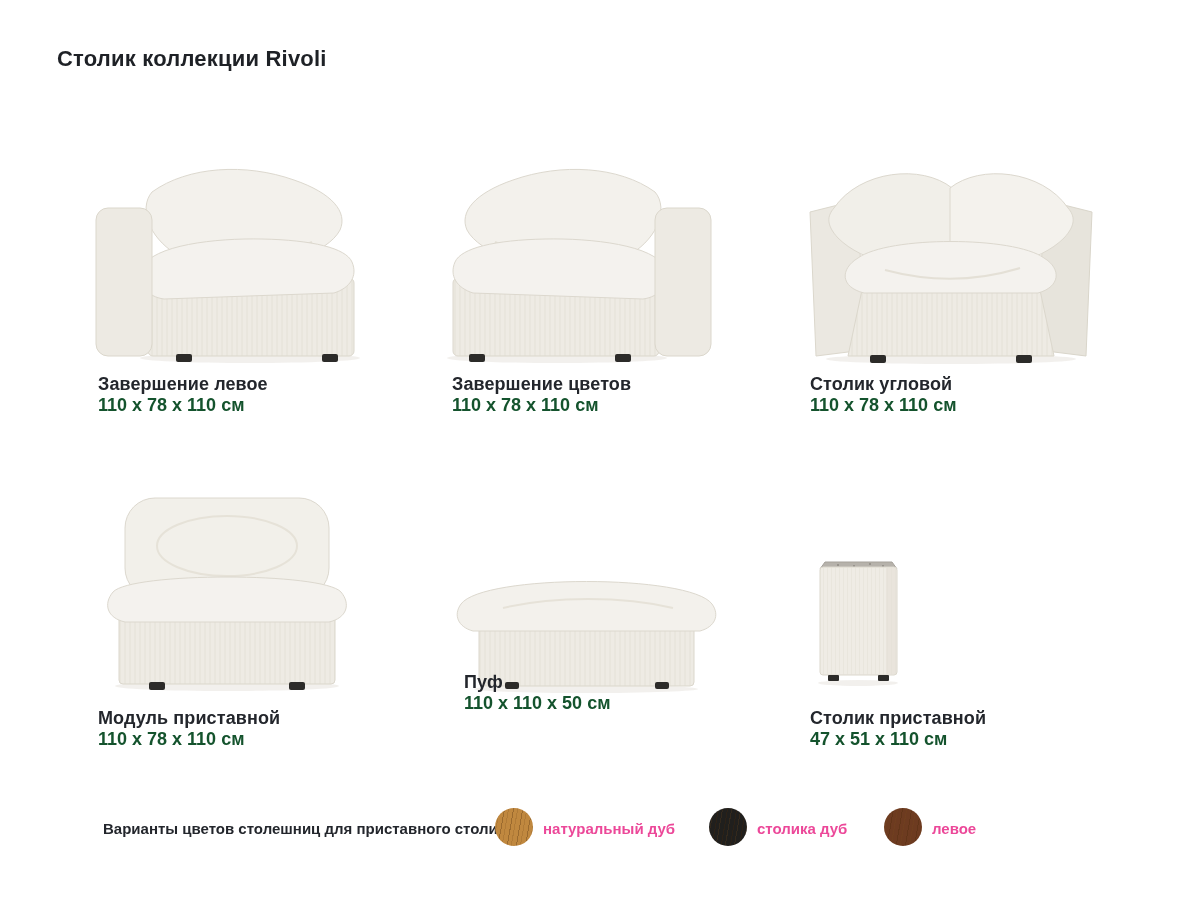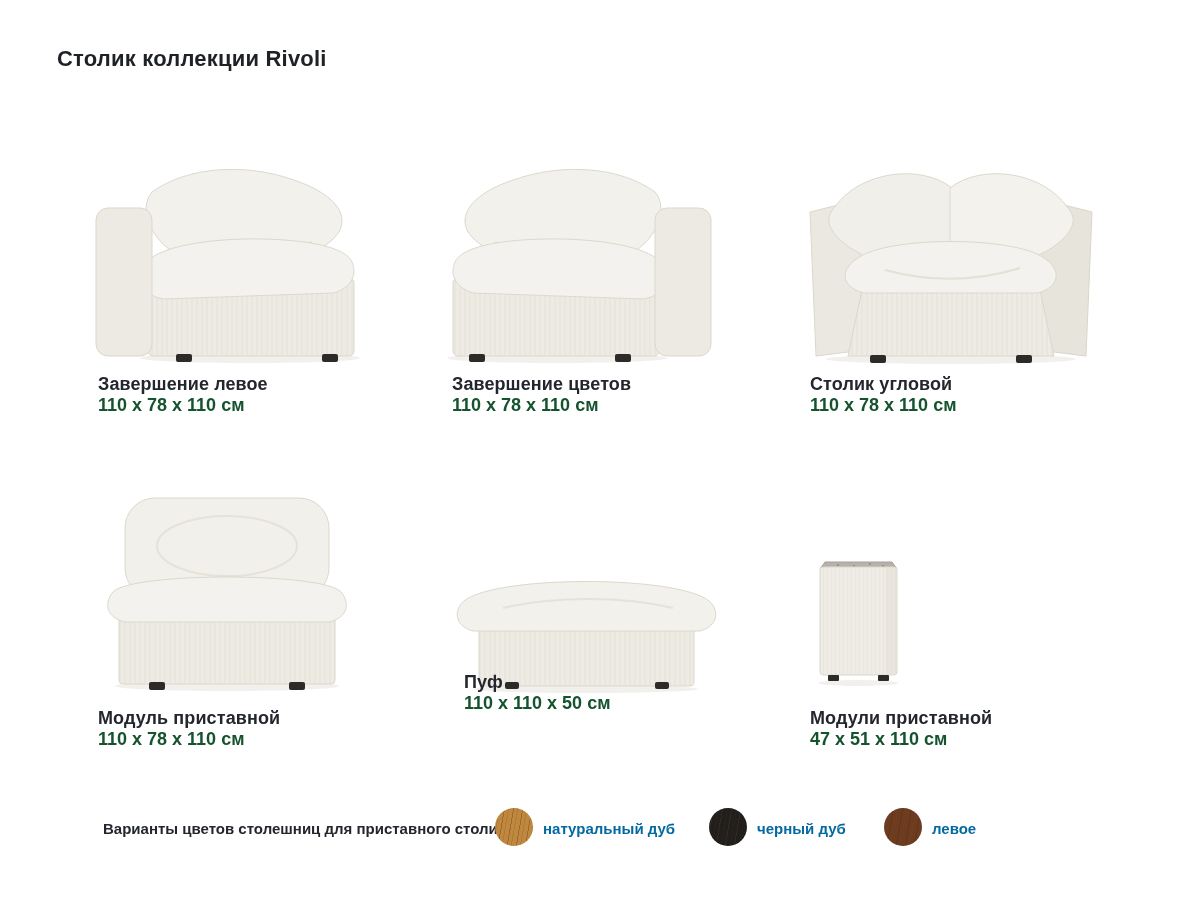--- a/index.html
+++ b/index.html
@@ -29,21 +29,21 @@
     content:"";position:absolute;inset:0;border-radius:50%;
     background:repeating-linear-gradient(100deg,
       rgba(70,38,8,.30) 0 1px, rgba(255,255,255,0) 1px 4px,
       rgba(120,75,25,.22) 4px 5px, rgba(255,255,255,0) 5px 9px);
   }
   .swatch-1{left:495px;}
   .swatch-2{left:709px;}
   .swatch-3{left:884px;}
   .swatch-label{
     position:absolute;top:818px;font-size:15px;line-height:21px;
-    font-weight:600;color:#0369a1;
+    font-weight:600;color:#ec4899;
   }
   .swatch-label-1{left:543px;}
   .swatch-label-2{left:757px;}
   .swatch-label-3{left:932px;}
   .fig-1{left:90px;top:150px;width:272px;height:215px;}
   .fig-2{left:445px;top:150px;width:272px;height:215px;}
   .fig-3{left:800px;top:150px;width:302px;height:215px;}
   .fig-4{left:93px;top:480px;width:268px;height:212px;}
   .fig-5{left:443px;top:548px;width:287px;height:147px;}
   .fig-6{left:810px;top:552px;width:96px;height:137px;}
@@ -192,26 +192,26 @@
 </div>
 <div class="product-label lbl-4">
   <span class="name">Модуль приставной</span>
   <span class="dims">110 x 78 x 110 см</span>
 </div>
 <div class="product-label lbl-5">
   <span class="name">Пуф</span>
   <span class="dims">110 x 110 x 50 см</span>
 </div>
 <div class="product-label lbl-6">
-  <span class="name">Модули приставной</span>
+  <span class="name">Столик приставной</span>
   <span class="dims">47 x 51 x 110 см</span>
 </div>
 
 <div class="legend-label">Варианты цветов столешниц для приставного столика</div>
 
 <div class="swatch swatch-1" style="background-color: rgb(192, 136, 63);"></div>
 <div class="swatch-label swatch-label-1">натуральный дуб</div>
 
 <div class="swatch swatch-2" style="background-color: rgb(32, 31, 29);"></div>
-<div class="swatch-label swatch-label-2">черный дуб</div>
+<div class="swatch-label swatch-label-2">столика дуб</div>
 
 <div class="swatch swatch-3" style="background-color: rgb(109, 59, 32);"></div>
 <div class="swatch-label swatch-label-3">левое</div>
 
 </body></html>

